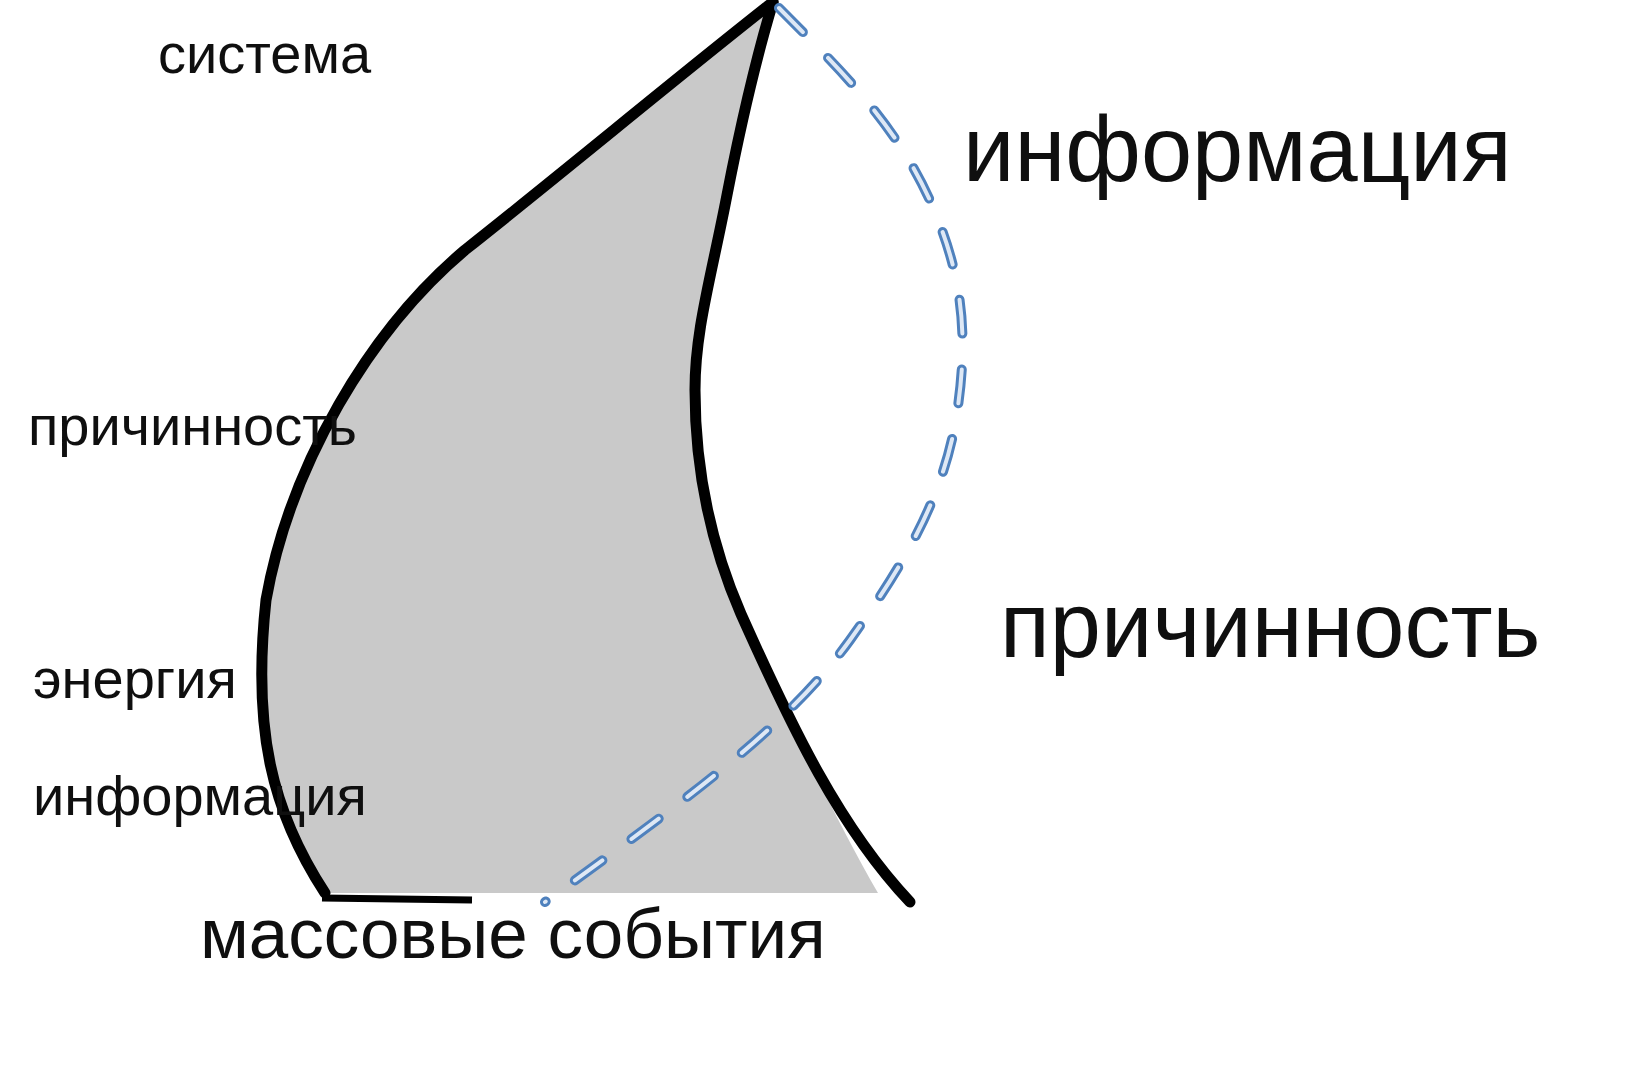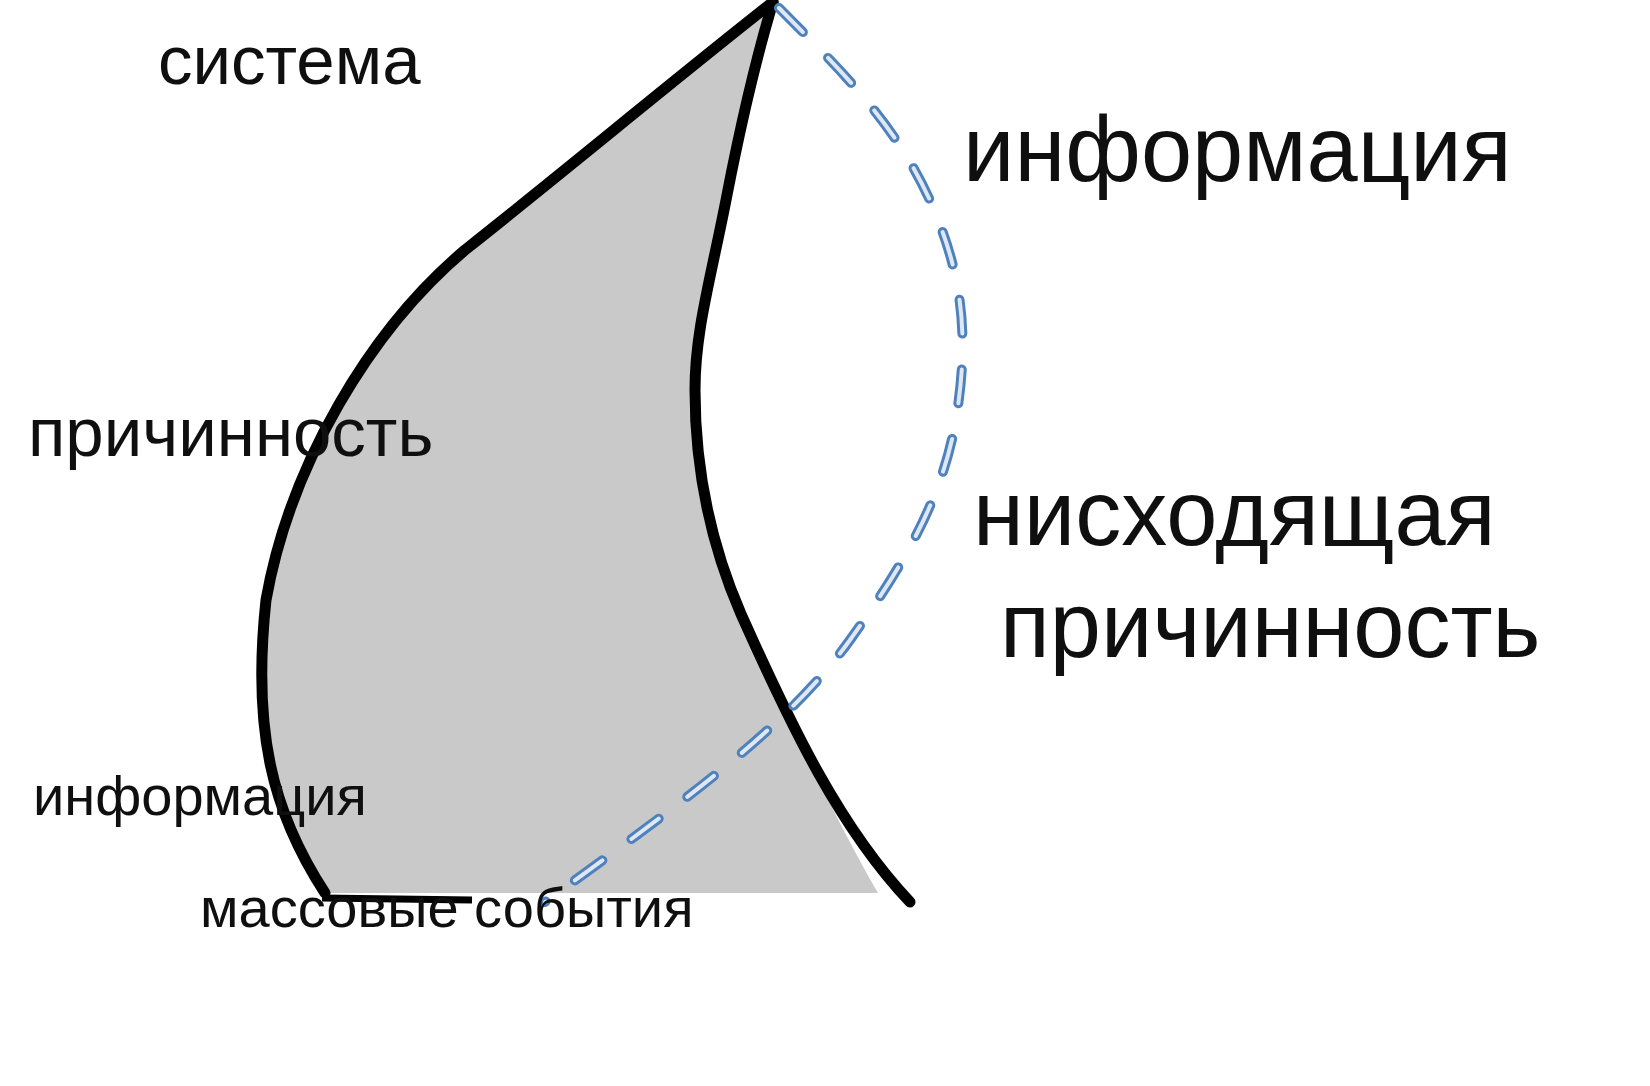--- a/index.html
+++ b/index.html
@@ -22,32 +22,32 @@
     width: 1650px;
     height: 1086px;
   }
   .lbl {
     position: absolute;
     color: #0f0f0f;
     line-height: 1;
     white-space: nowrap;
     letter-spacing: 0px;
   }
-  .lbl-left  { font-size: 69px; }
+  .lbl-left  { font-size: 56px; }
   .lbl-right { font-size: 92px; }
 
   #label-system            { left: 158px;  top: 26px;  }
   #label-information-top   { left: 963px;  top: 103px; }
   #label-ascending-line1   { left: 28px;   top: 286px; }
   #label-ascending-line2   { left: 28px;   top: 398px; }
   #label-descending-line1  { left: 973px;  top: 467px; }
   #label-descending-line2  { left: 1000px; top: 579px; }
   #label-energy            { left: 33px;   top: 651px; }
   #label-information-small { left: 33px;   top: 768px; font-size: 56px; }
-  #label-mass-events       { left: 200px;  top: 880px; font-size: 56px; }
+  #label-mass-events       { left: 200px;  top: 898px; font-size: 71px; }
 </style>
 </head>
 <body>
 
 <div id="stage">
 
   <svg id="shape-layer" viewBox="0 0 1650 1086">
 
     <path stroke="none" d="M 773 2
              C 680 75, 560 175, 465 250
@@ -86,22 +86,22 @@
              C 790 723, 700 790, 545 902" stroke="#dee8f5"></path>
   </svg>
 
   <div class="lbl lbl-left" id="label-system">система</div>
 
   <div class="lbl lbl-right" id="label-information-top">информация</div>
 
 
   <div class="lbl lbl-left" id="label-ascending-line2">причинность</div>
 
-  <div class="lbl lbl-right" id="label-descending-line1">нисходящая</div>
 
   <div class="lbl lbl-right" id="label-descending-line2">причинность</div>
 
+  <div class="lbl lbl-left" id="label-energy">энергия</div>
 
   <div class="lbl" id="label-information-small">информация</div>
 
   <div class="lbl" id="label-mass-events">массовые события</div>
 
 </div>
 
 </body></html>

